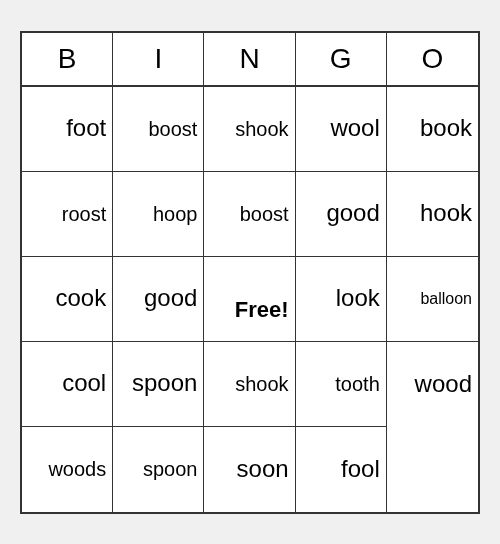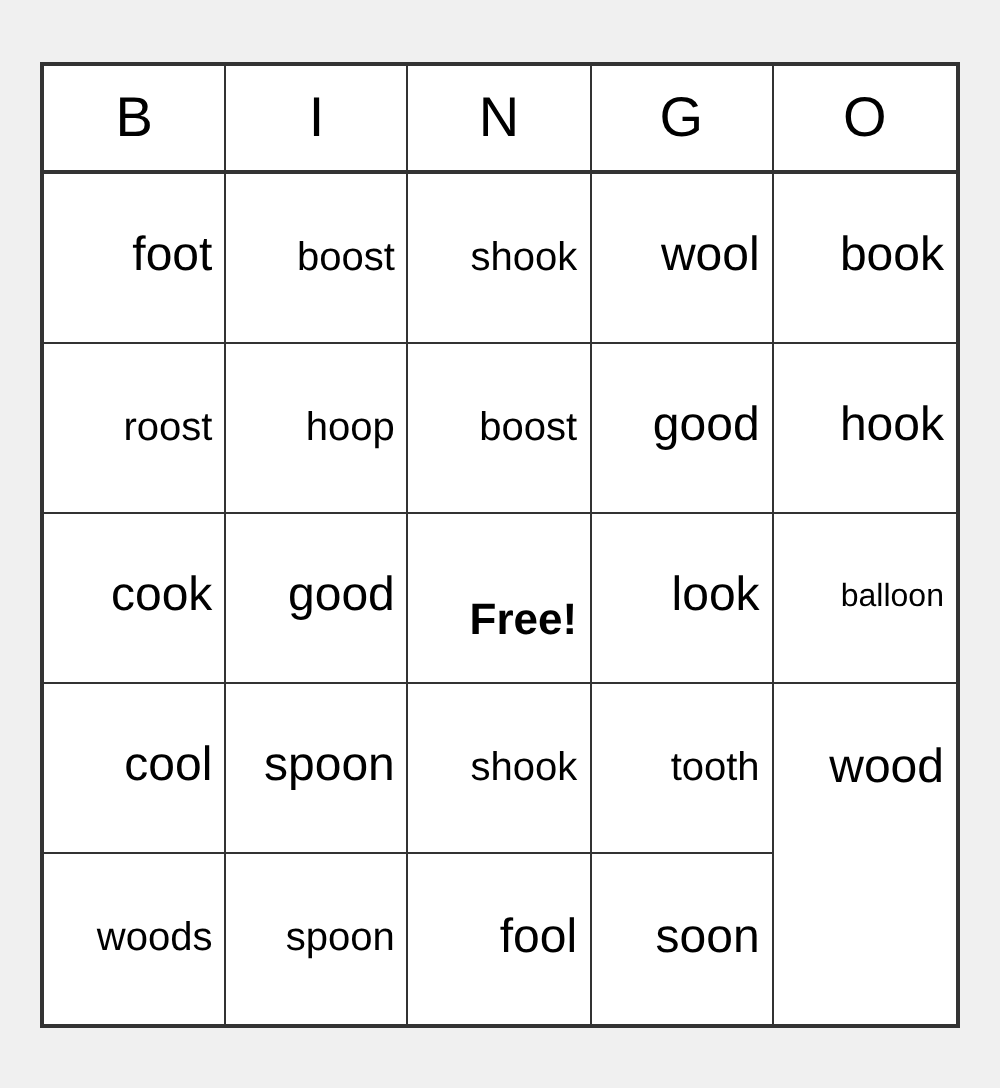--- a/index.html
+++ b/index.html
@@ -157,19 +157,19 @@
       <div class="bingo-cell">
         <span class="cell-text large">wood</span>
       </div>
       <div class="bingo-cell">
         <span class="cell-text ">woods</span>
       </div>
       <div class="bingo-cell">
         <span class="cell-text ">spoon</span>
       </div>
       <div class="bingo-cell">
-        <span class="cell-text large">fool</span>
+        <span class="cell-text large">soon</span>
       </div>
       <div class="bingo-cell">
-        <span class="cell-text large">soon</span>
+        <span class="cell-text large">fool</span>
       </div>
     </div>
 </div>
 
 </body></html>

